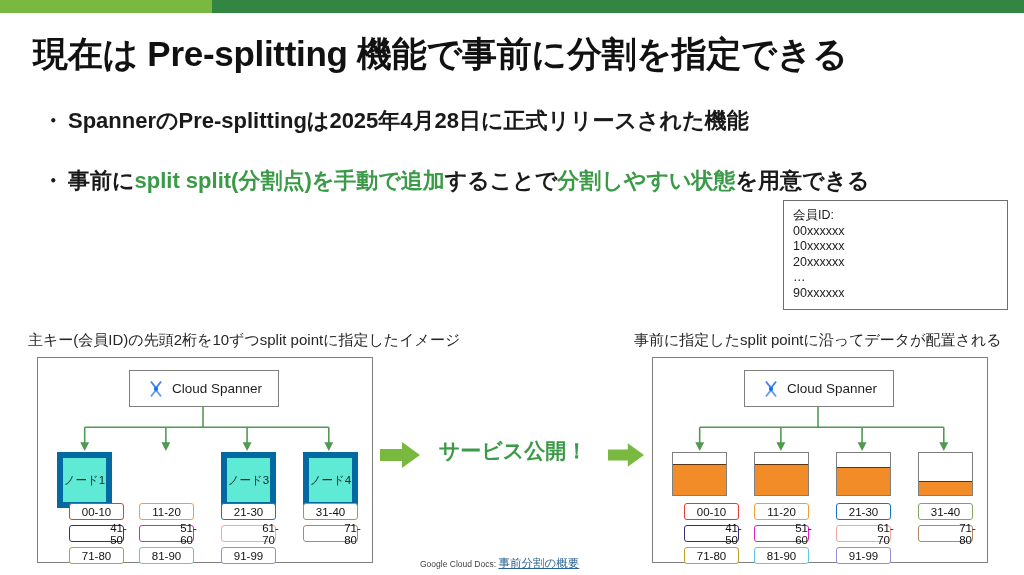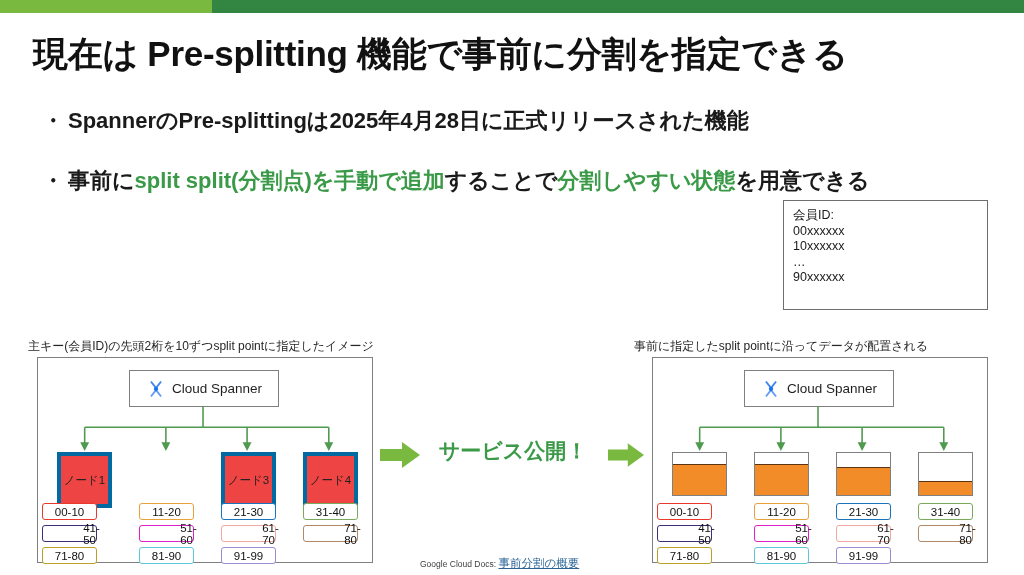--- a/index.html
+++ b/index.html
@@ -26,28 +26,28 @@
   
   .bullet { position:absolute; font-size:22px; font-weight:bold; color:#1a1a1a; white-space:nowrap; }
   .bullet .dot { display:inline-block; margin-right:4px; }
   .b1 { left:42px; top:106px; }
   .b2 { left:42px; top:166px; }
   .b3 { left:42px; top:227px; }
   .grn { color:#3a9a47; }
 
   
   .idbox {
-    position:absolute; left:783px; top:200px; width:205px; height:110px;
+    position:absolute; left:783px; top:200px; width:225px; height:110px;
     border:1px solid #6e6e6e; background:#fff;
     padding:7px 0 0 9px;
   }
   .idbox .line { font-size:12.5px; color:#1a1a1a; line-height:15.5px; }
 
   
-  .caption { position:absolute; font-size:12px; color:#262626; white-space:nowrap;margin-top:7px; }
+  .caption { position:absolute; font-size:15px; color:#262626; white-space:nowrap; }
   .cap-left  { left:28px;  top:331px; }
   .cap-right { left:634px; top:331px; }
 
   
   .panel { position:absolute; border:1px solid #7f7f7f; background:#fff; }
   .panel-left  { left:37px;  top:357px; width:336px; height:206px; }
   .panel-right { left:652px; top:357px; width:336px; height:206px; }
 
   
   .spanner-box {
@@ -58,38 +58,38 @@
   .panel-left  .spanner-box { left:91px; }
   .panel-right .spanner-box { left:91px; }
   .spanner-label { font-size:13.5px; color:#1f1f1f; }
 
   
   .connectors { position:absolute; left:0; top:0; width:100%; height:100%; pointer-events:none; }
 
   
   .node {
     position:absolute; top:94px; width:55px; height:56px;
-    border:4px solid #0369a1; background:#ef4444;
+    border:6px solid #0369a1; background:#5eead4;
     display:flex; align-items:center; justify-content:center;
   }
   .node-label { font-size:11.5px; color:#1f1f1f; }
   .n1 { left:19px; } .n2 { left:101px; } .n3 { left:183px; } .n4 { left:265px; }
 
   
   .node-fill { position:absolute; top:94px; width:55px; height:44px; border:1px solid #7f7f7f; background:#fff; }
   .node-fill .fill { position:absolute; left:0; bottom:0; width:100%; background:#f28c28; border-top:1px solid #5b3413; }
 
   
   .chip {
     position:absolute; width:55px; height:17px;
     border:1.6px solid #888; border-radius:3px; background:#fff;
     display:flex; align-items:center; justify-content:center;
     font-size:11.5px; color:#111; font-weight:500;
   }
-  .col1 { left:4px; } .col2 { left:101px; } .col3 { left:183px; } .col4 { left:265px; }
+  .col1 { left:31px; } .col2 { left:101px; } .col3 { left:183px; } .col4 { left:265px; }
   .row1 { top:145px; } .row2 { top:167px;padding-left:44px; } .row3 { top:189px; }
 
   
   .transition { position:absolute; left:380px; top:436px; width:264px; height:36px; }
   .trans-text {
     position:absolute; left:45px; top:1px; width:176px;
     text-align:center; font-size:21px; font-weight:bold; color:#3a9a47; white-space:nowrap;
   }
   .arrow-l { position:absolute; left:0px; top:6px; }
   .arrow-r { position:absolute; left:228px; top:6px; }
@@ -116,20 +116,21 @@
 
   <div class="bullet b2">
     <span class="dot">・</span><span>事前に</span><span class="grn">split split(分割点)を手動で追加</span><span>することで</span><span class="grn">分割しやすい状態</span><span>を用意できる</span>
   </div>
 
 
   <div class="idbox">
     <div class="line">会員ID:</div>
     <div class="line">00xxxxxx</div>
     <div class="line">10xxxxxx</div>
+    <div class="line">20xxxxxx</div>
     <div class="line">…</div>
     <div class="line">90xxxxxx</div>
   </div>
 
   <div class="caption cap-left">主キー(会員ID)の先頭2桁を10ずつsplit pointに指定したイメージ</div>
 
   <div class="caption cap-right">事前に指定したsplit pointに沿ってデータが配置される</div>
 
   <div class="panel panel-left">
 

